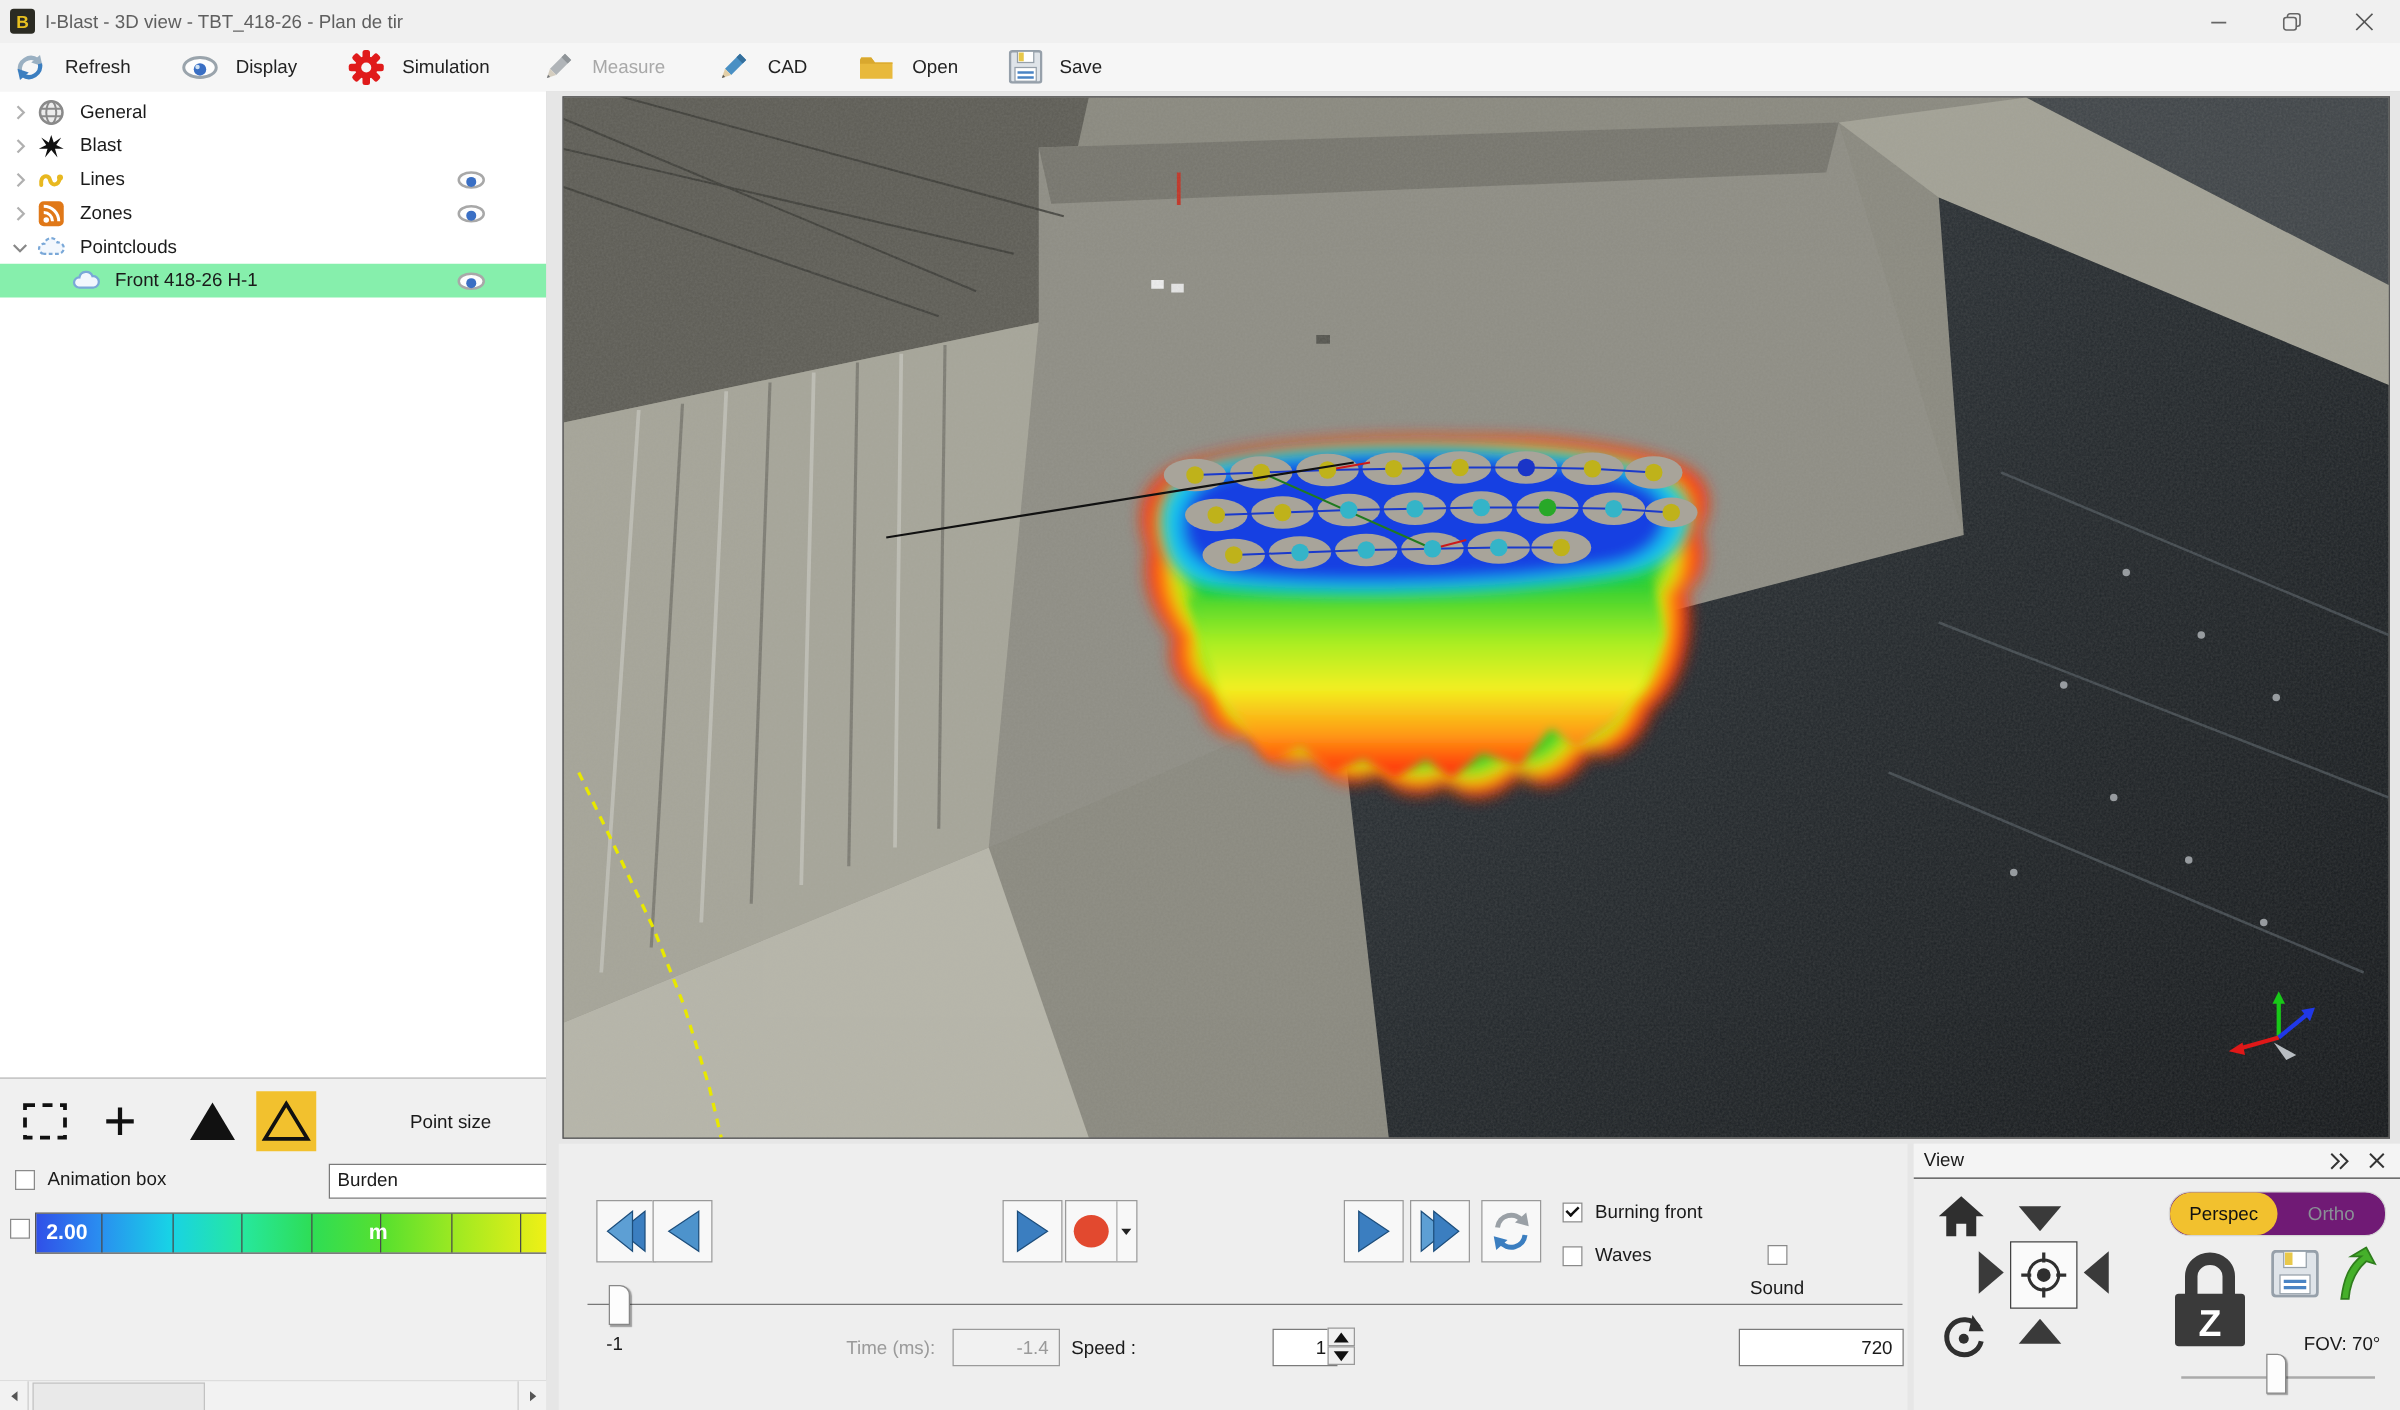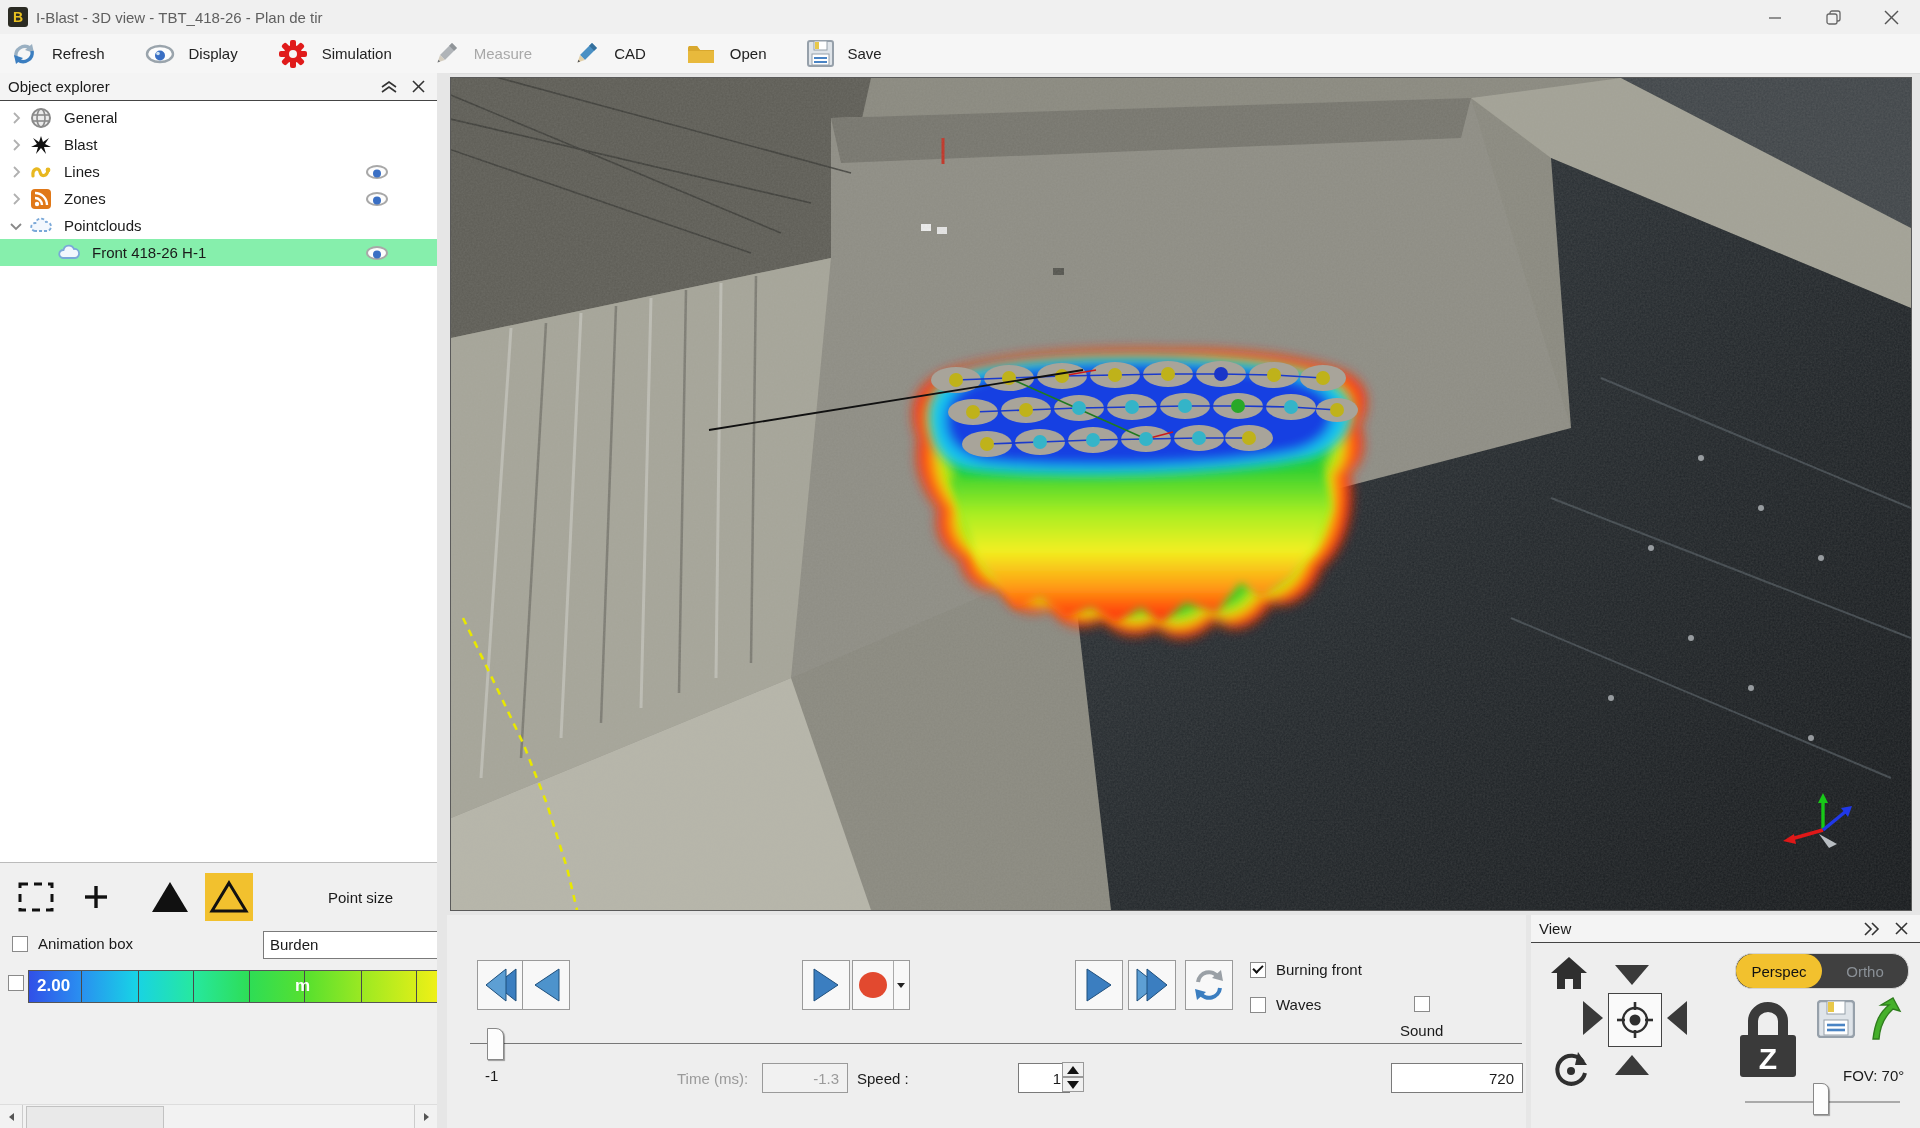--- a/index.html
+++ b/index.html
@@ -87,21 +87,21 @@
   .tri-dn{width:0;height:0;border-left:6px solid transparent;border-right:6px solid transparent;border-top:8px solid #111;}
   
   .viewp{position:absolute;left:1531px;top:915px;width:389px;height:213px;background:#eee;}
   .vtri{position:absolute;width:0;height:0;}
   .vtri.down{border-left:17px solid transparent;border-right:17px solid transparent;border-top:20px solid #3a3a3a;}
   .vtri.up{border-left:17px solid transparent;border-right:17px solid transparent;border-bottom:20px solid #3a3a3a;}
   .vtri.right{border-top:17px solid transparent;border-bottom:17px solid transparent;border-left:20px solid #3a3a3a;}
   .vtri.left{border-top:17px solid transparent;border-bottom:17px solid transparent;border-right:20px solid #3a3a3a;}
   .target-btn{position:absolute;left:77px;top:78px;width:52px;height:52px;background:#fafafa;
               border:1px solid #444;display:flex;align-items:center;justify-content:center;}
-  .pill-wrap{position:absolute;left:204px;top:38px;width:172px;height:34px;background:#404040;
+  .pill-wrap{position:absolute;left:204px;top:38px;width:172px;height:34px;background:#701a75;
              border:1px solid #d5d5d5;border-radius:17px;display:flex;}
   .pill{flex:1;display:flex;align-items:center;justify-content:center;font-size:15px;border-radius:17px;}
   .pill.on{background:#f2c12e;color:#111;}
   .pill.off{color:#8a9096;}
   .fov-label{position:absolute;left:312px;top:152px;font-size:15px;}
   .fov-track{position:absolute;left:214px;top:186px;width:155px;height:2px;background:#aaa;}
   .fov-handle{position:absolute;left:282px;top:168px;width:14px;height:30px;background:#fdfdfd;
               border:1px solid #888;border-radius:0 7px 0 0;box-shadow:1px 1px 1px rgba(0,0,0,.35);}
   .gap-strip{position:absolute;left:437px;top:73px;width:13px;height:1055px;background:#e6e6e6;}
 </style>
@@ -199,33 +199,20 @@
       <rect x="8" y="2" width="4" height="7" fill="#e8c84a"></rect>
       <rect x="5" y="14" width="17" height="11" fill="#fff" stroke="#96a0aa"></rect>
       <line x1="7" y1="18" x2="20" y2="18" stroke="#4a84c4" stroke-width="2"></line>
       <line x1="7" y1="22" x2="20" y2="22" stroke="#4a84c4" stroke-width="2"></line>
     </svg>
     <span class="lbl">Save</span>
   </div>
 </div>
 
 <div class="explorer">
-  <div class="panel-header">
-    <span>Object explorer</span>
-    <span class="ph-tools">
-      <svg width="18" height="14">
-          <polyline points="2,7 9,2 16,7" fill="none" stroke="#333" stroke-width="1.6"></polyline>
-          <polyline points="2,12 9,7 16,12" fill="none" stroke="#333" stroke-width="1.6"></polyline>
-        </svg>
-      <svg width="13" height="13">
-          <line x1="1" y1="1" x2="12" y2="12" stroke="#333" stroke-width="1.6"></line>
-          <line x1="12" y1="1" x2="1" y2="12" stroke="#333" stroke-width="1.6"></line>
-        </svg>
-    </span>
-  </div>
   <div class="tree">
     <div class="trow">
       <svg class="chev" viewBox="0 0 12 12">
           <polyline points="4,1 9,6 4,11" fill="none" stroke="#b0b0b0" stroke-width="1.8"></polyline>
         </svg>
       <svg class="ticon" viewBox="0 0 22 22">
         <circle cx="11" cy="11" r="9" fill="#ececec" stroke="#8a8a8a" stroke-width="2"></circle>
         <ellipse cx="11" cy="11" rx="4" ry="9" fill="none" stroke="#8a8a8a" stroke-width="1.6"></ellipse>
         <line x1="2" y1="8" x2="20" y2="8" stroke="#8a8a8a" stroke-width="1.6"></line>
         <line x1="2" y1="14" x2="20" y2="14" stroke="#8a8a8a" stroke-width="1.6"></line>
@@ -591,21 +578,21 @@
   <div class="cbrow" style="left:953px;top:81px;flex-direction:column;">
     <span class="cb"></span>
     <span>Sound</span>
   </div>
 
   <div class="slider-track" style="left:23px;top:128px;width:1052px;"></div>
   <div class="slider-handle" style="left:40px;top:113px;"></div>
   <div class="alabel" style="left:38px;top:152px;">-1</div>
 
   <div class="alabel" style="left:230px;top:155px;color:#9a9a9a;">Time (ms):</div>
-  <div class="ainput disabled" style="left:315px;top:148px;width:76px;">-1.3</div>
+  <div class="ainput disabled" style="left:315px;top:148px;width:76px;">-1.4</div>
   <div class="alabel" style="left:410px;top:155px;">Speed :</div>
   <div class="ainput" style="left:571px;top:148px;width:42px;">1</div>
   <div class="spinner" style="left:615px;top:147px;">
     <div class="spin-btn">
         <span class="tri-up"></span>
       </div>
     <div class="spin-btn">
         <span class="tri-dn"></span>
       </div>
   </div>

